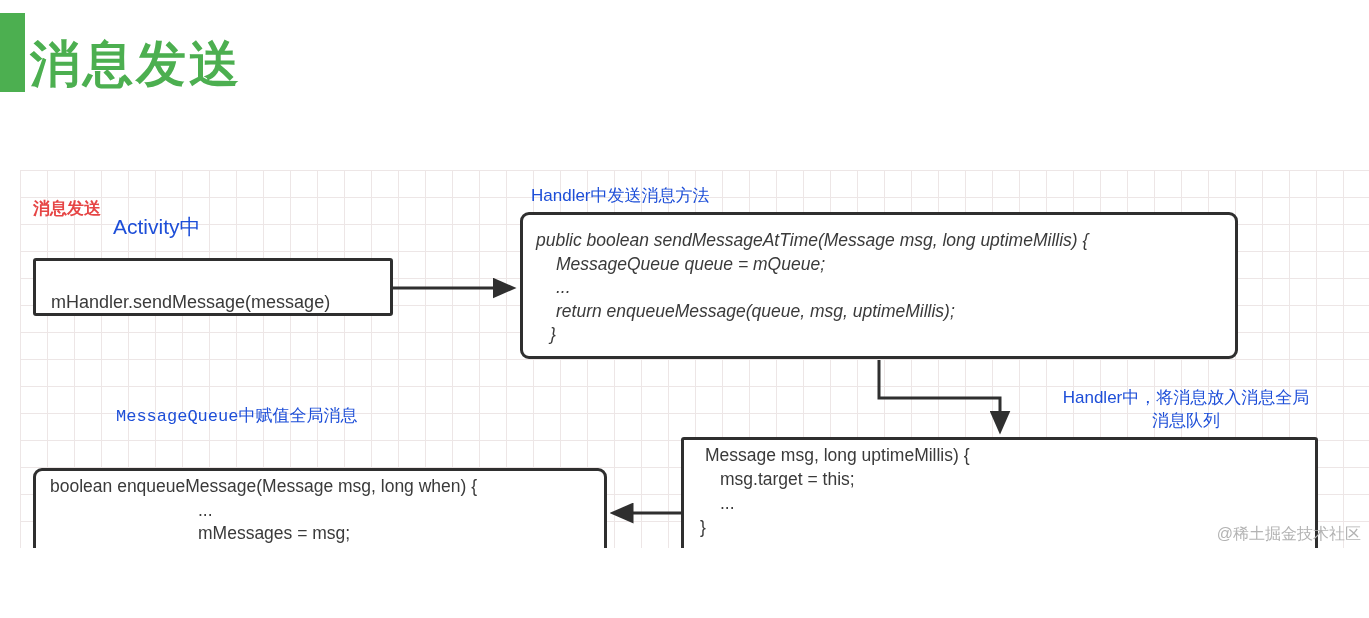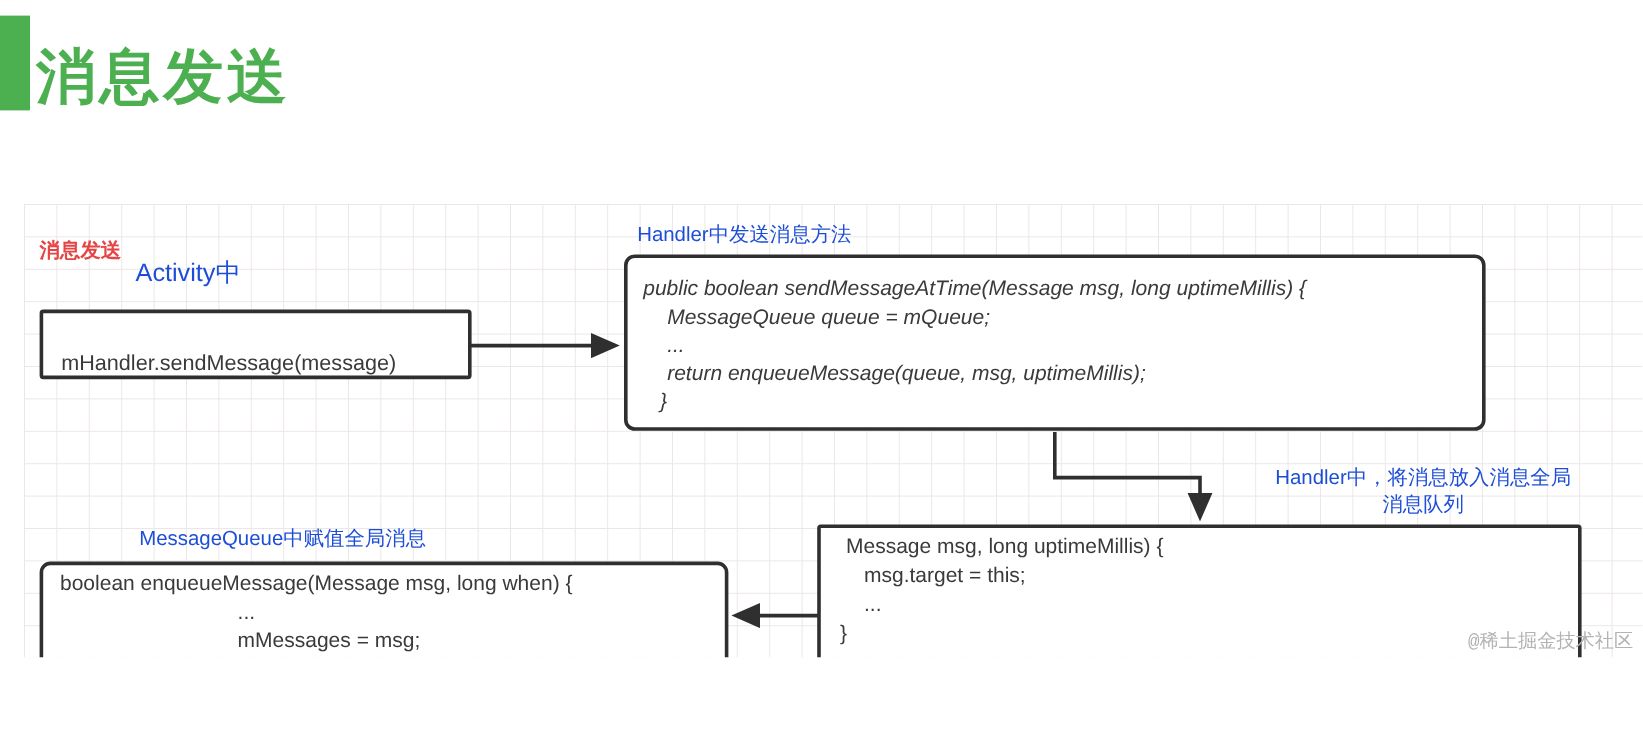--- a/index.html
+++ b/index.html
@@ -29,40 +29,40 @@
       linear-gradient(to right,var(--grid-line) 1px,transparent 1px),
       linear-gradient(to bottom,var(--grid-line) 1px,transparent 1px);
     background-size:27px 27px;
   }
   .arrows{position:absolute;left:0;top:0;width:1369px;height:618px;pointer-events:none;}
   .red-label{position:absolute;left:33px;top:197px;font-size:17px;font-weight:bold;color:var(--label-red);white-space:nowrap;}
   .node-label{position:absolute;font-size:17px;color:#1d4ed8;white-space:nowrap;}
   .lbl-activity{left:113px;top:213px;font-size:21px;}
   .lbl-handler{left:531px;top:184px;}
   .lbl-enqueue{left:1060px;top:386px;width:252px;text-align:center;line-height:23px;white-space:normal;}
-  .lbl-mq{left:116px;top:437px;}
+  .lbl-mq{left:116px;top:404px;font-family:Liberation Mono, monospace;}
   
   .box{
     position:absolute;background:#fff;border:3px solid var(--box-border);
     color:var(--code-text);font-size:17.5px;
   }
   .box-activity{
     left:33px;top:258px;width:339px;height:52px;border-radius:3px;
     display:flex;align-items:flex-end;padding-left:15px;font-size:18px;white-space:nowrap;
   }
   .box-handler{left:520px;top:212px;width:699px;height:127px;border-radius:9px;padding:14px 0 0 13px;line-height:23.5px;font-style:italic;}
   .box-enqueue{left:681px;top:437px;width:615px;height:146px;border-radius:3px;padding:3px 0 0 16px;line-height:24px;}
   .box-mq{left:33px;top:452px;width:554px;height:115px;border-radius:9px;padding:4px 0 0 14px;line-height:23.5px;margin-top:16px;}
   .cl{white-space:pre;}
   .i1{margin-left:20px;}   
   .ib{margin-left:14px;}   
   .j1{margin-left:5px;}   
   .j2{margin-left:20px;}   
   .k1{margin-left:148px;}  
-  .watermark{position:absolute;right:8px;bottom:3px;font-size:16px;color:var(--watermark);white-space:nowrap;font-family:Liberation Mono, monospace;}
+  .watermark{position:absolute;right:8px;bottom:3px;font-size:16px;color:var(--watermark);white-space:nowrap;}
 </style>
 </head>
 <body>
 
 <div class="stage">
 
   <div class="accent-bar"></div>
   <div class="page-title">消息发送</div>
 
   <div class="grid"></div>

